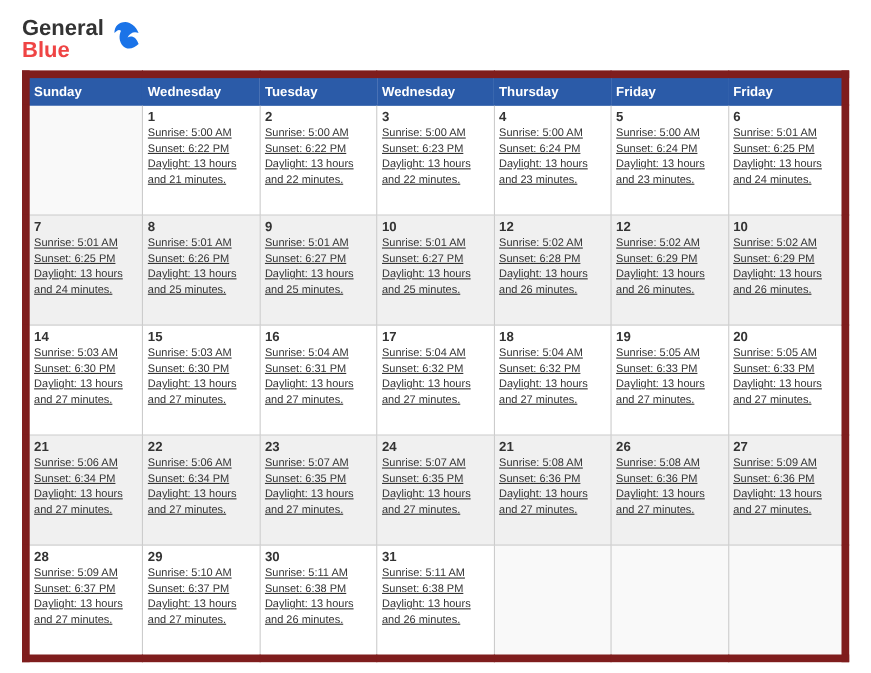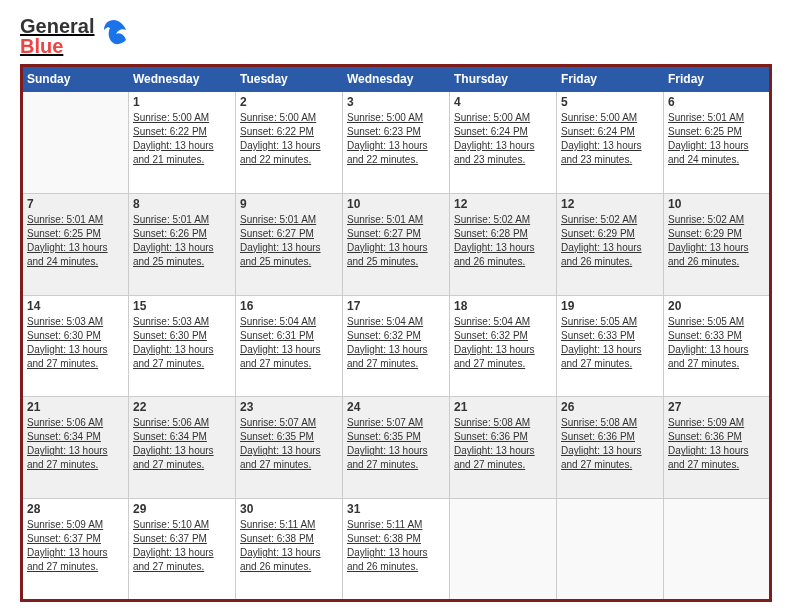--- a/index.html
+++ b/index.html
@@ -15,21 +15,20 @@
       height: 612px;
       padding: 16px 20px 10px 20px;
       display: flex;
       flex-direction: column;
     }
     .header {
       display: flex;
       justify-content: space-between;
       align-items: flex-start;
       margin-bottom: 8px;
-      text-decoration: underline;
     }
     .logo {
       display: flex;
       flex-direction: column;
       align-items: flex-start;
     }
     .logo-wrapper {
       display: flex;
       align-items: center;
       gap: 2px;
@@ -41,21 +40,21 @@
       font-size: 32px;
       font-weight: bold;
       color: #333;
     }
     .location {
       font-size: 14px;
       color: #333;
     }
     .calendar {
       flex: 1;
-      border: 3px solid #7f1d1d;
+      border: 7px solid #7f1d1d;
       border-collapse: collapse;
       width: 100%;
       table-layout: fixed;
     }
     .calendar th {
       background: #2b5ba8;
       color: #fff;
       font-size: 12px;
       font-weight: bold;
       padding: 5px 4px;

